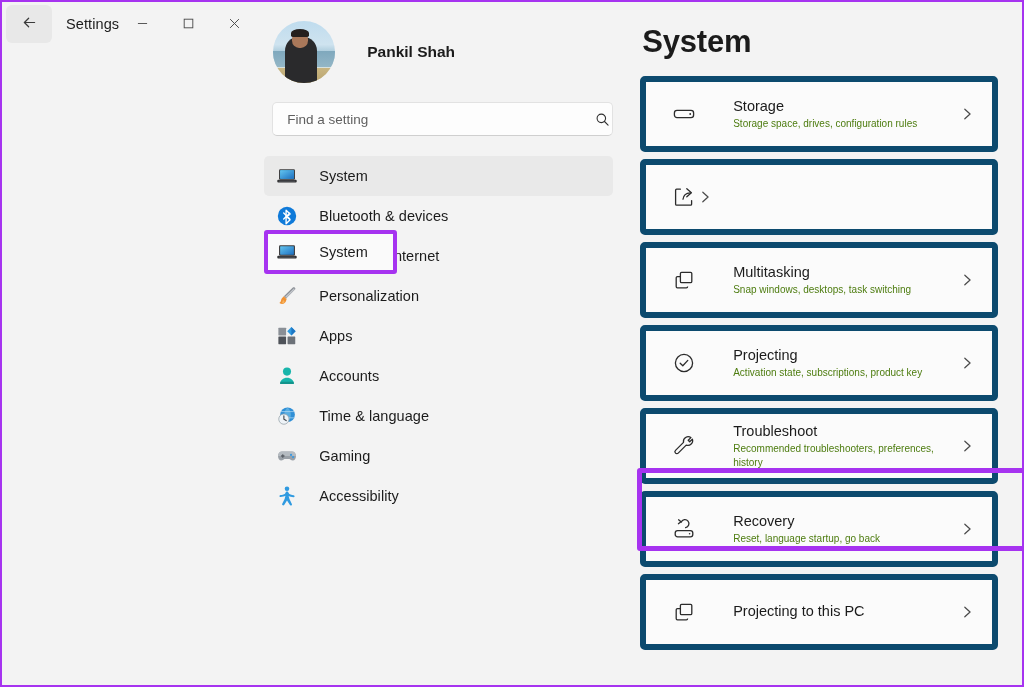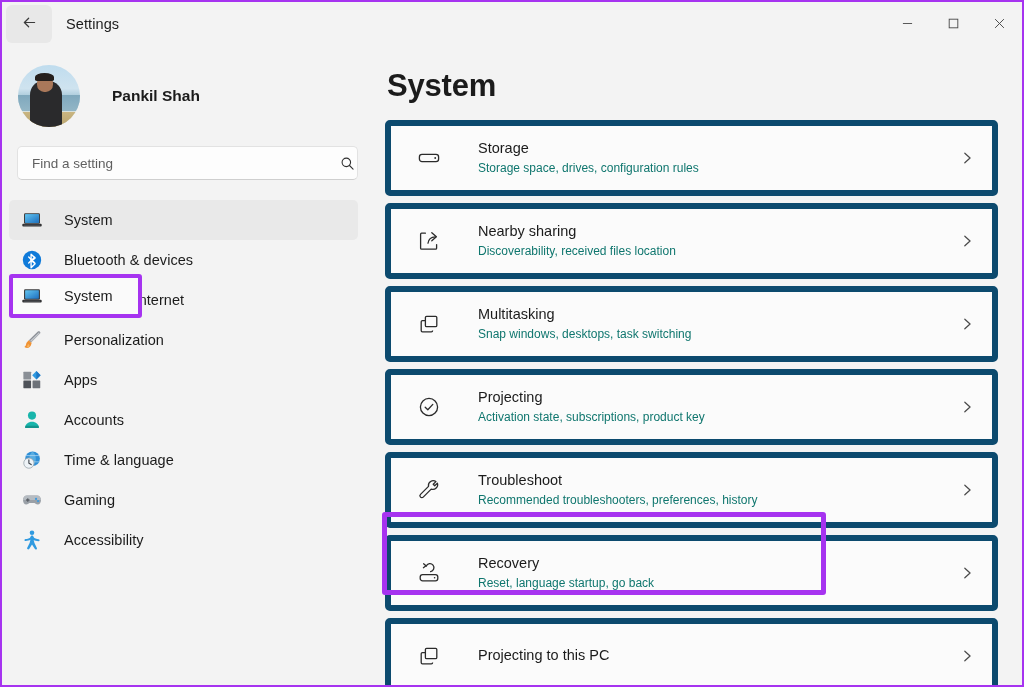--- a/index.html
+++ b/index.html
@@ -15,21 +15,20 @@
     background: #f3f3f3;
     border: 2px solid #a633f0;
     position: relative;
   }
 
   .window {
     position: absolute;
     inset: 0;
     background: #f3f3f3;
     display: flex;
-    flex-direction: column;
     overflow: hidden;
   }
 
   
   .titlebar {
     height: 44px;
     flex: 0 0 44px;
     display: flex;
     align-items: stretch;
     background: #f3f3f3;
@@ -236,22 +235,22 @@
     flex: 1 1 auto;
     padding-left: 35px;
     min-width: 0;
   }
   .card-title {
     font-size: 14.5px;
     color: #1b1b1b;
     line-height: 1.35;
   }
   .card-sub {
-    font-size: 12px;
-    color: #0f766e;
+    font-size: 10px;
+    color: #4d7c0f;
     line-height: 1.4;
     padding-top: 1px;
   }
   .card-chev svg { width: 14px; height: 14px; display: block; }
 
   
   .card-highlight {
     position: absolute;
     left: 2px; top: 466px;
     width: 444px; height: 83px;
@@ -490,24 +489,20 @@
       </div>
 
       <div class="card">
         <span class="card-ico">
           <svg viewBox="0 0 24 24" fill="none" stroke="#2b2b2b" stroke-width="1.3" stroke-linecap="round" stroke-linejoin="round">
             <path d="M8.4 4.2H4.6a1 1 0 0 0-1 1v14a1 1 0 0 0 1 1h14a1 1 0 0 0 1-1v-3.6"></path>
             <path d="M11 14.2c.4-4 3.4-6.2 7.4-6.4"></path>
             <path d="M14.8 3.8l4.6 4-4.6 4"></path>
           </svg>
         </span>
-        <div class="card-text">
-          <div class="card-title">Nearby sharing</div>
-          <div class="card-sub">Discoverability, received files location</div>
-        </div>
         <span class="card-chev">
           <svg viewBox="0 0 16 16" fill="none" stroke="#4a4a4a" stroke-width="1.4" stroke-linecap="round" stroke-linejoin="round">
               <path d="M5.5 2.5l6 5.5-6 5.5"></path>
             </svg>
         </span>
       </div>
 
       <div class="card">
         <span class="card-ico">
           <svg viewBox="0 0 24 24" fill="none" stroke="#2b2b2b" stroke-width="1.3" stroke-linejoin="round">

